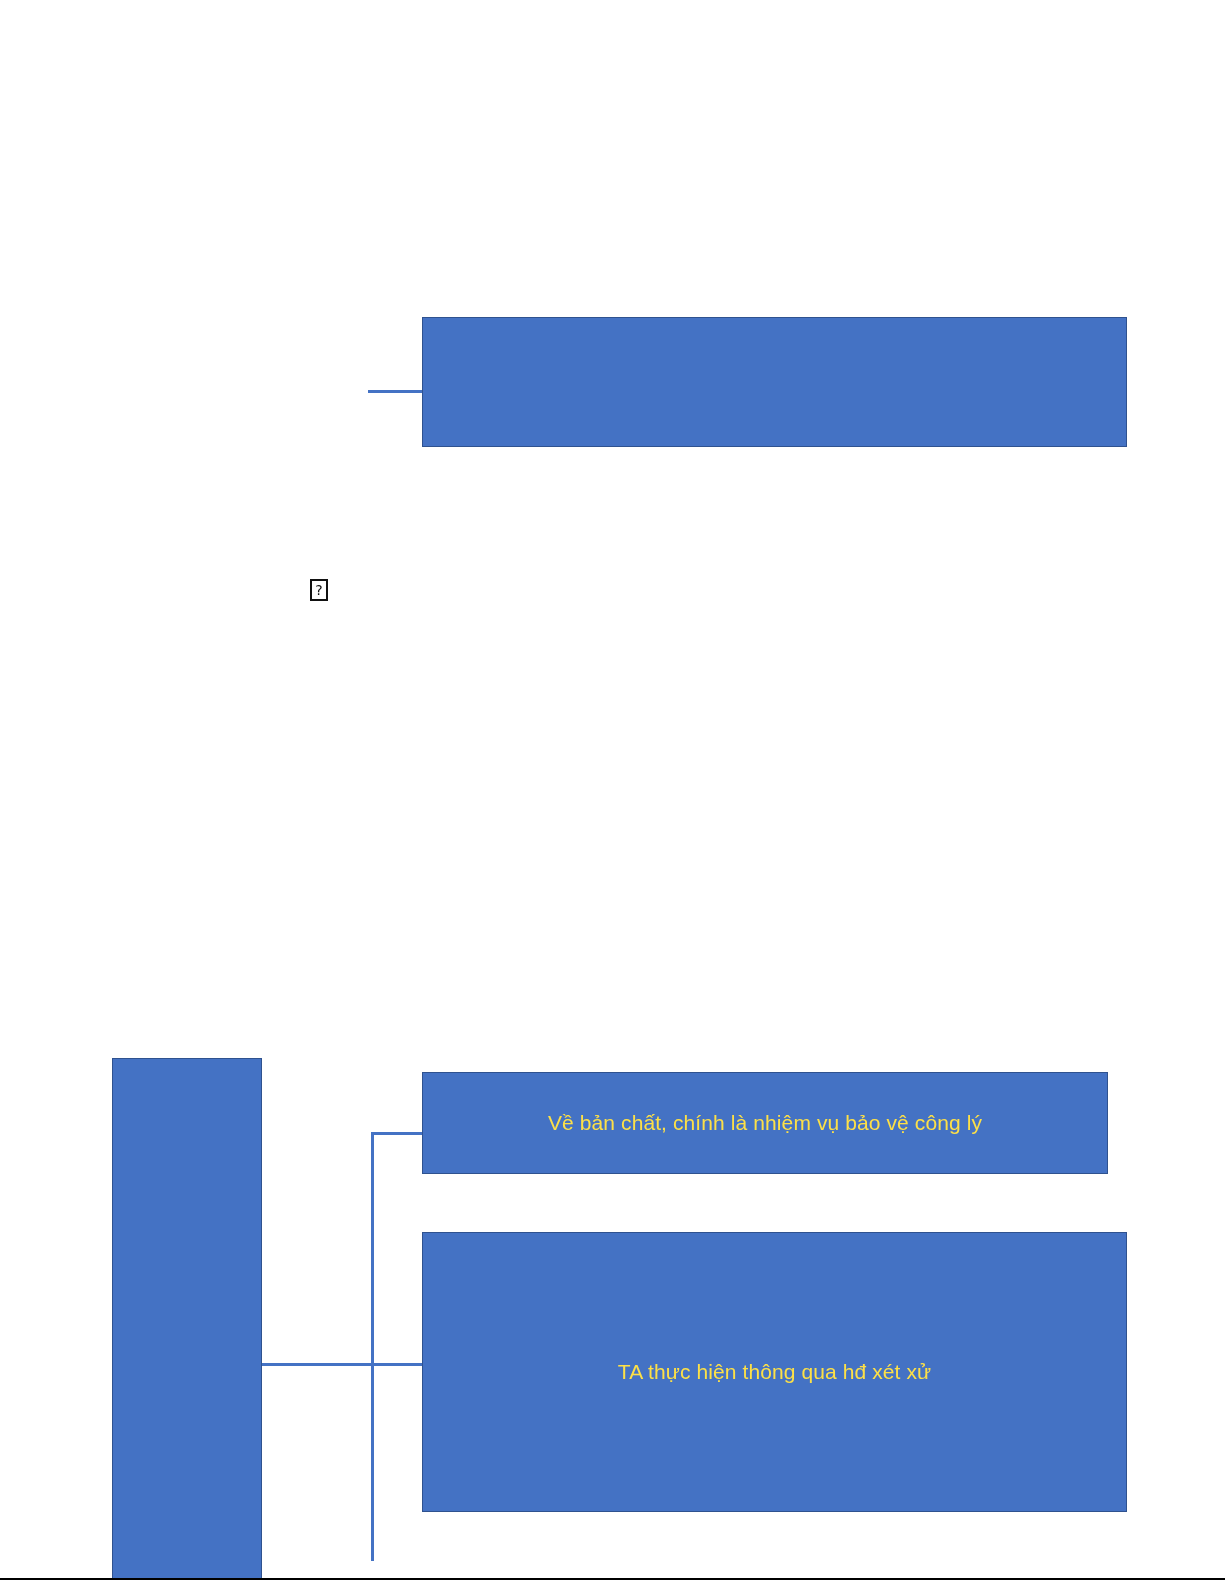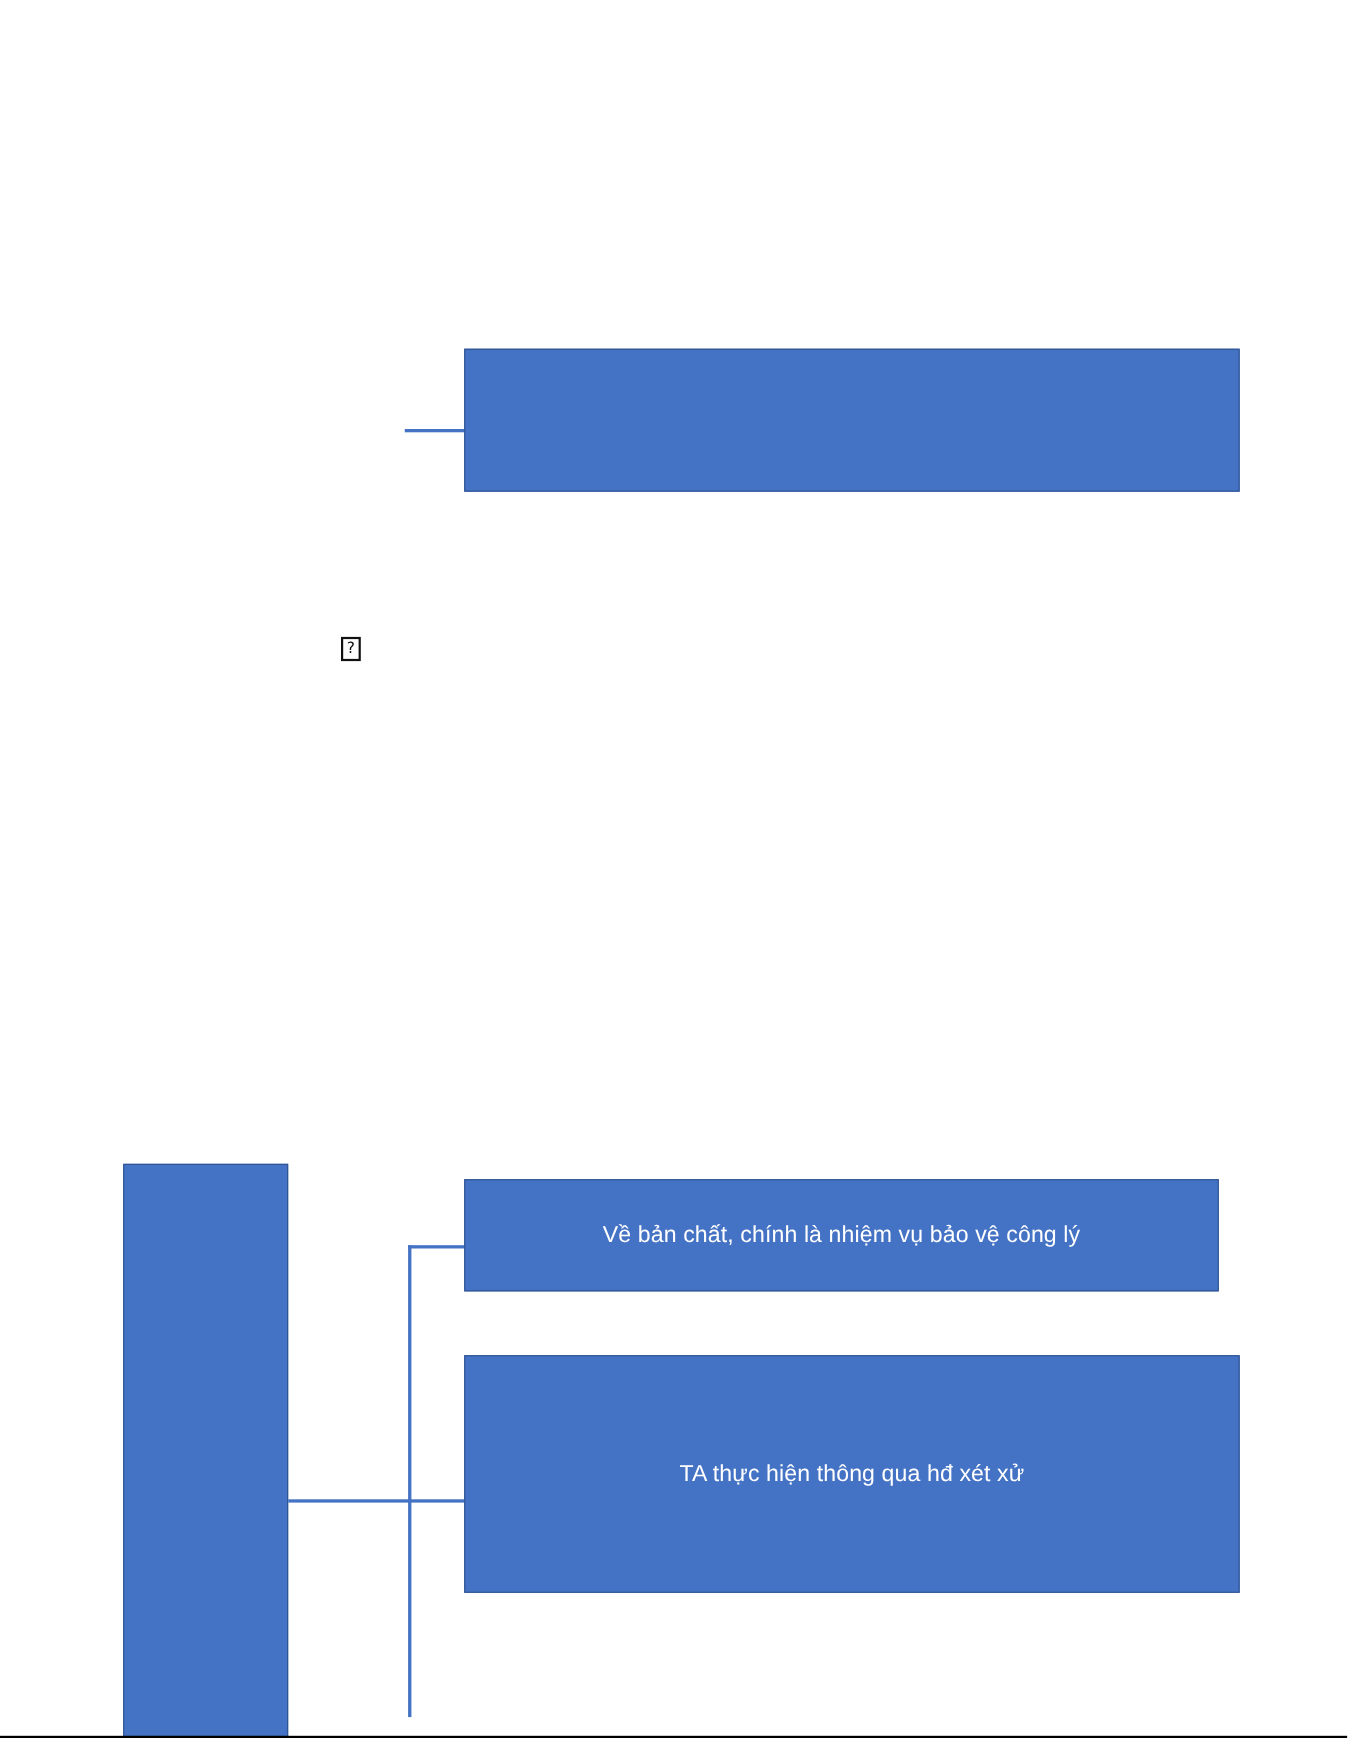--- a/index.html
+++ b/index.html
@@ -18,21 +18,21 @@
     overflow: hidden;
   }
   .node {
     position: absolute;
     background: #4472C4;
     border: 1px solid #2F528F;
     box-sizing: border-box;
     display: flex;
     align-items: center;
     justify-content: center;
-    color: #ffffff;
+    color: #fde047;
     font-size: 21px;
     line-height: 1.25;
     text-align: center;
     letter-spacing: 0.1px;
     padding: 4px 10px;
   }
   .node .node-label {
     display: block;
   }
   .connector {
@@ -82,21 +82,21 @@
     left: 422px;
     top: 1072px;
     width: 686px;
     height: 102px;
   }
 
   #node-branch-2 {
     left: 422px;
     top: 1232px;
     width: 705px;
-    height: 216px;
+    height: 280px;
   }
 
   
   #connector-trunk {
     left: 262px;
     top: 1363px;
     width: 162px;
   }
   
   #connector-spine {

